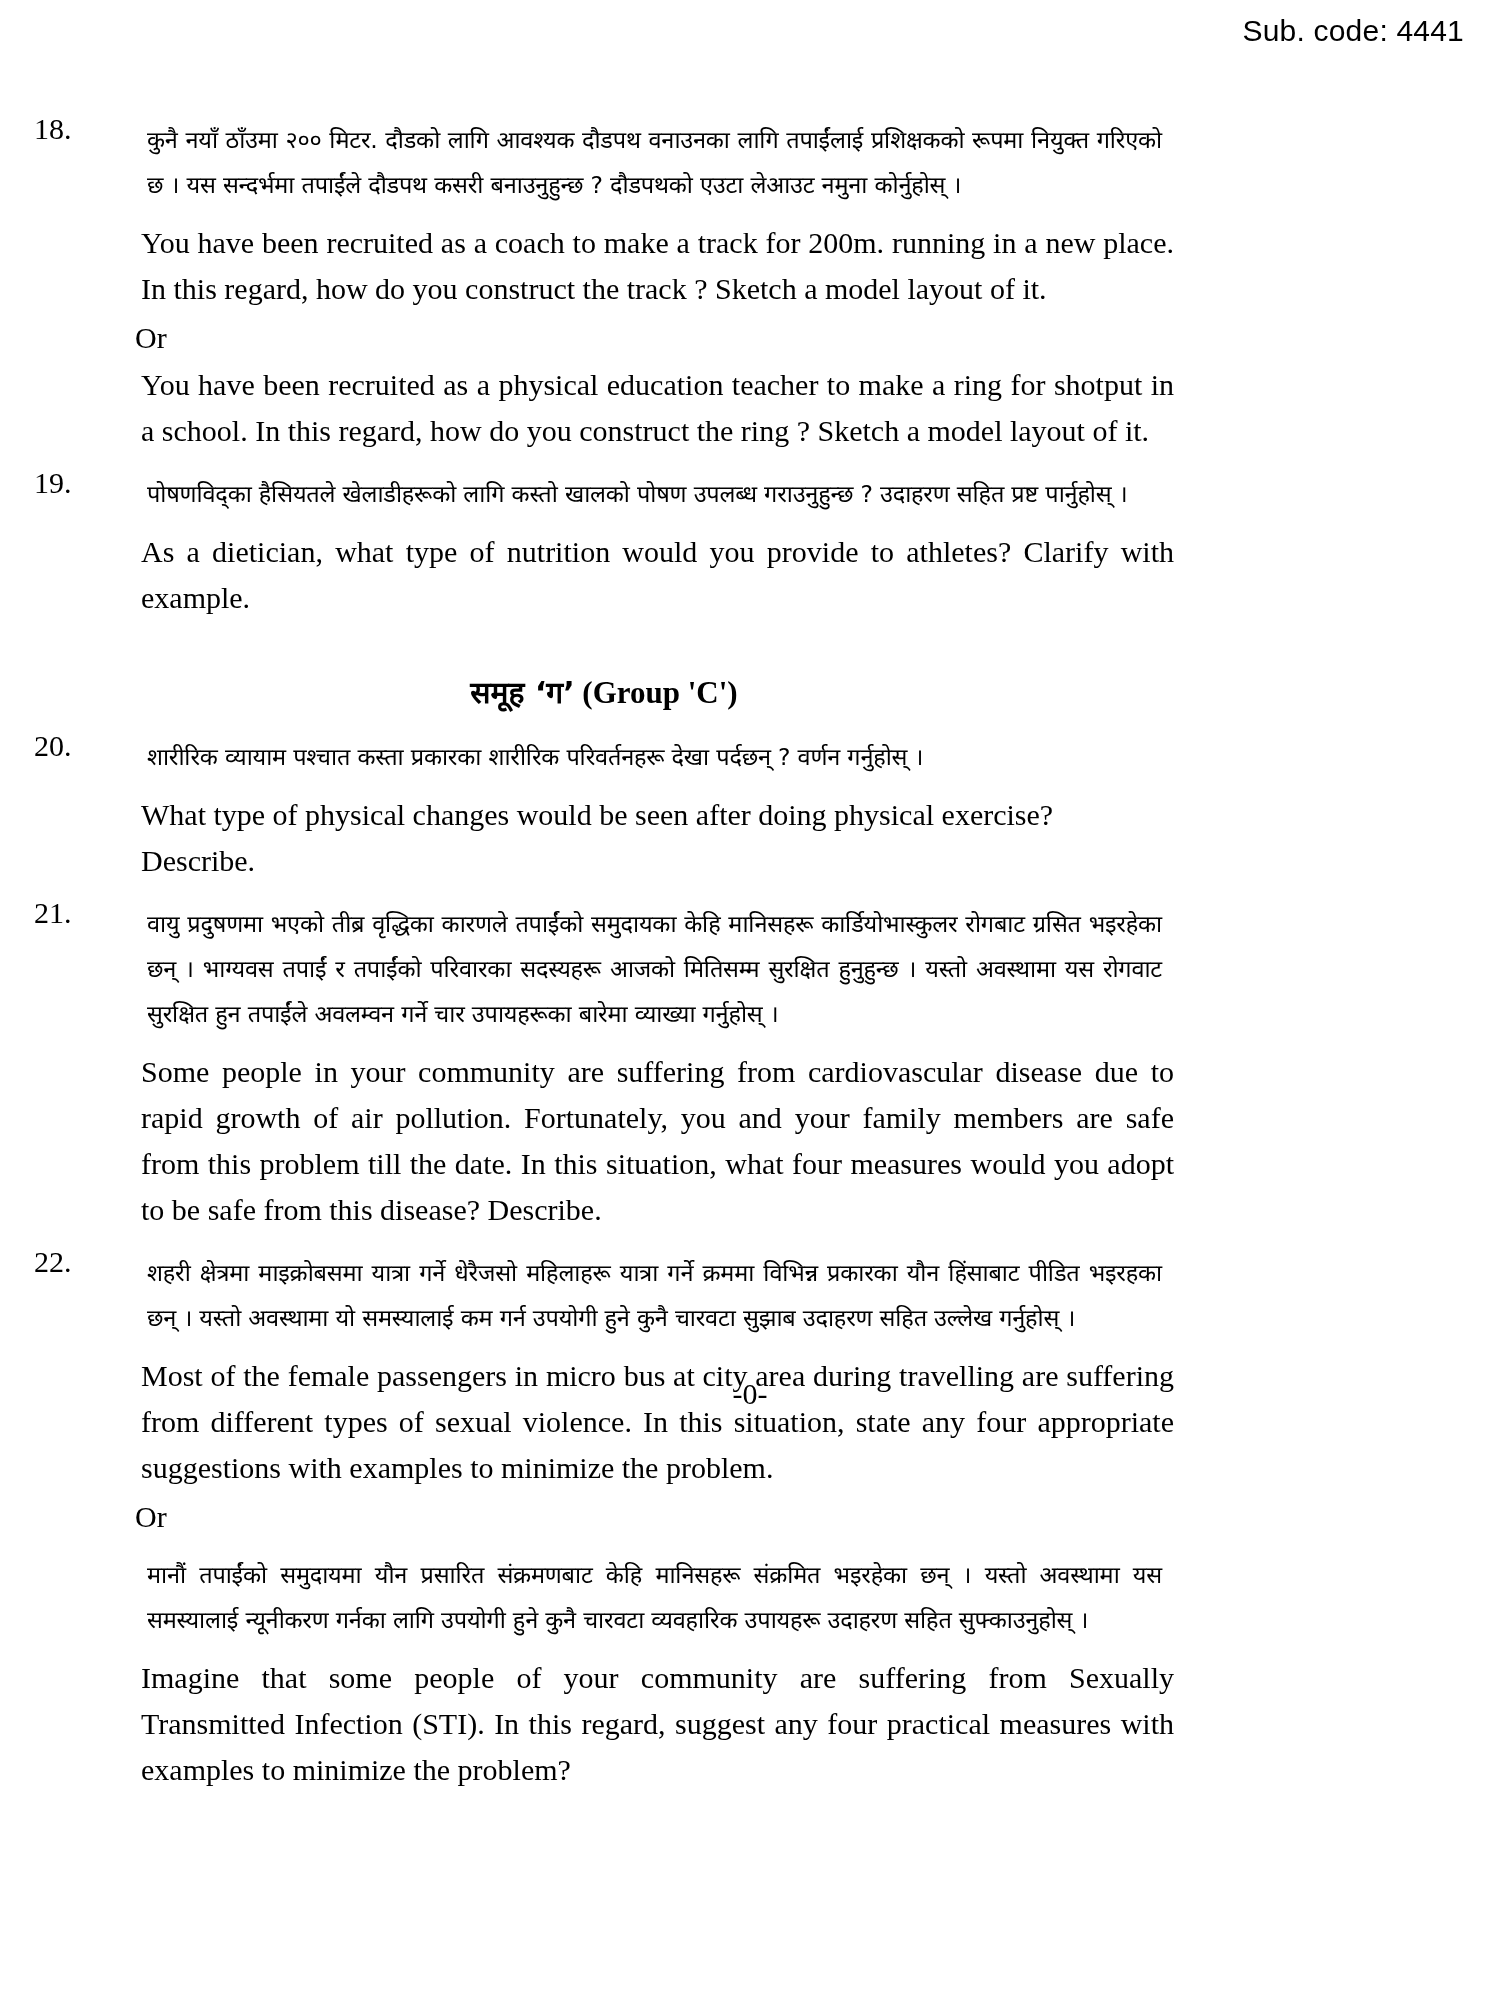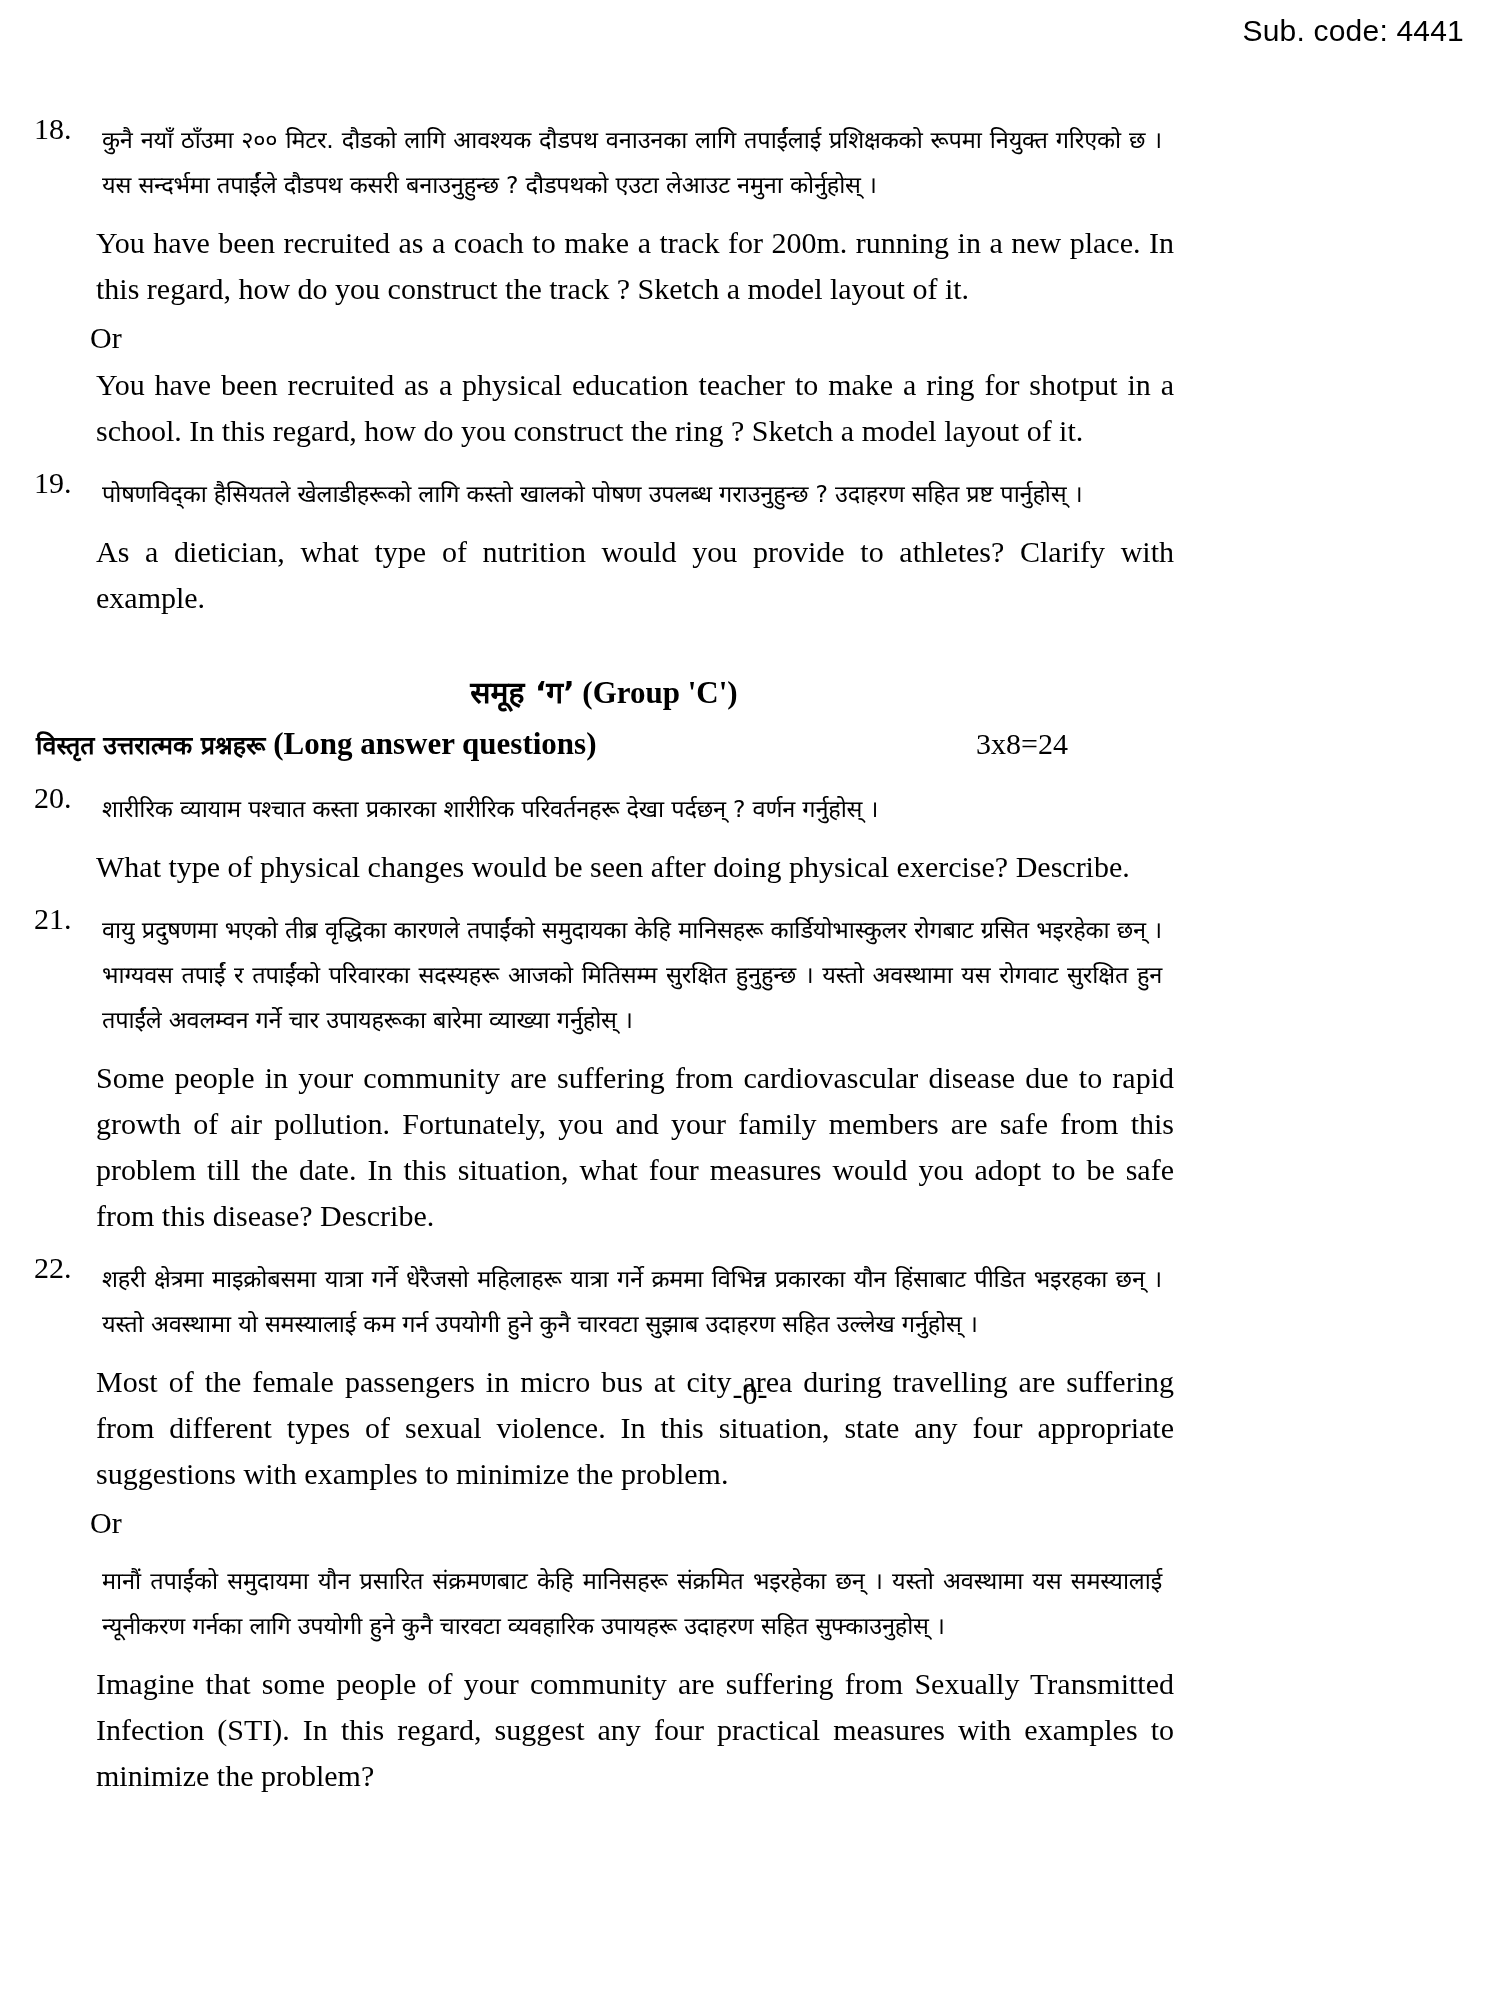--- a/index.html
+++ b/index.html
@@ -40,20 +40,21 @@
     top: 100px;
     left: 34px;
     width: 1140px;
   }
 
   
   .q {
     display: flex;
     align-items: flex-start;
     margin-top: 6px;
+    gap: 45px;
   }
   .q-num {
     width: 56px;
     flex: 0 0 56px;
     text-align: left;
     font-size: 30px;
     line-height: 46px;
     font-family: "Liberation Serif", serif;
   }
   .q-body {
@@ -172,27 +173,20 @@
       </div>
     </div>
 
     <div class="spacer-md"></div>
 
     <div class="group-head">
       <span class="np-inline">समूह ‘ग’</span>
       <span>(Group 'C')</span>
     </div>
 
-    <div class="section-line">
-      <div class="left">
-        <span class="np-inline">विस्तृत उत्तरात्मक प्रश्नहरू</span>
-        <span>(Long answer questions)</span>
-      </div>
-      <div class="marks">3x8=24</div>
-    </div>
 
     <div class="q">
       <div class="q-num">20.</div>
       <div class="q-body">
         <p class="np">शारीरिक व्यायाम पश्चात कस्ता प्रकारका शारीरिक परिवर्तनहरू देखा पर्दछन् ? वर्णन गर्नुहोस् ।</p>
         <p class="en ragged">What type of physical changes would be seen after doing physical exercise? Describe.</p>
       </div>
     </div>
 
     <div class="q">

